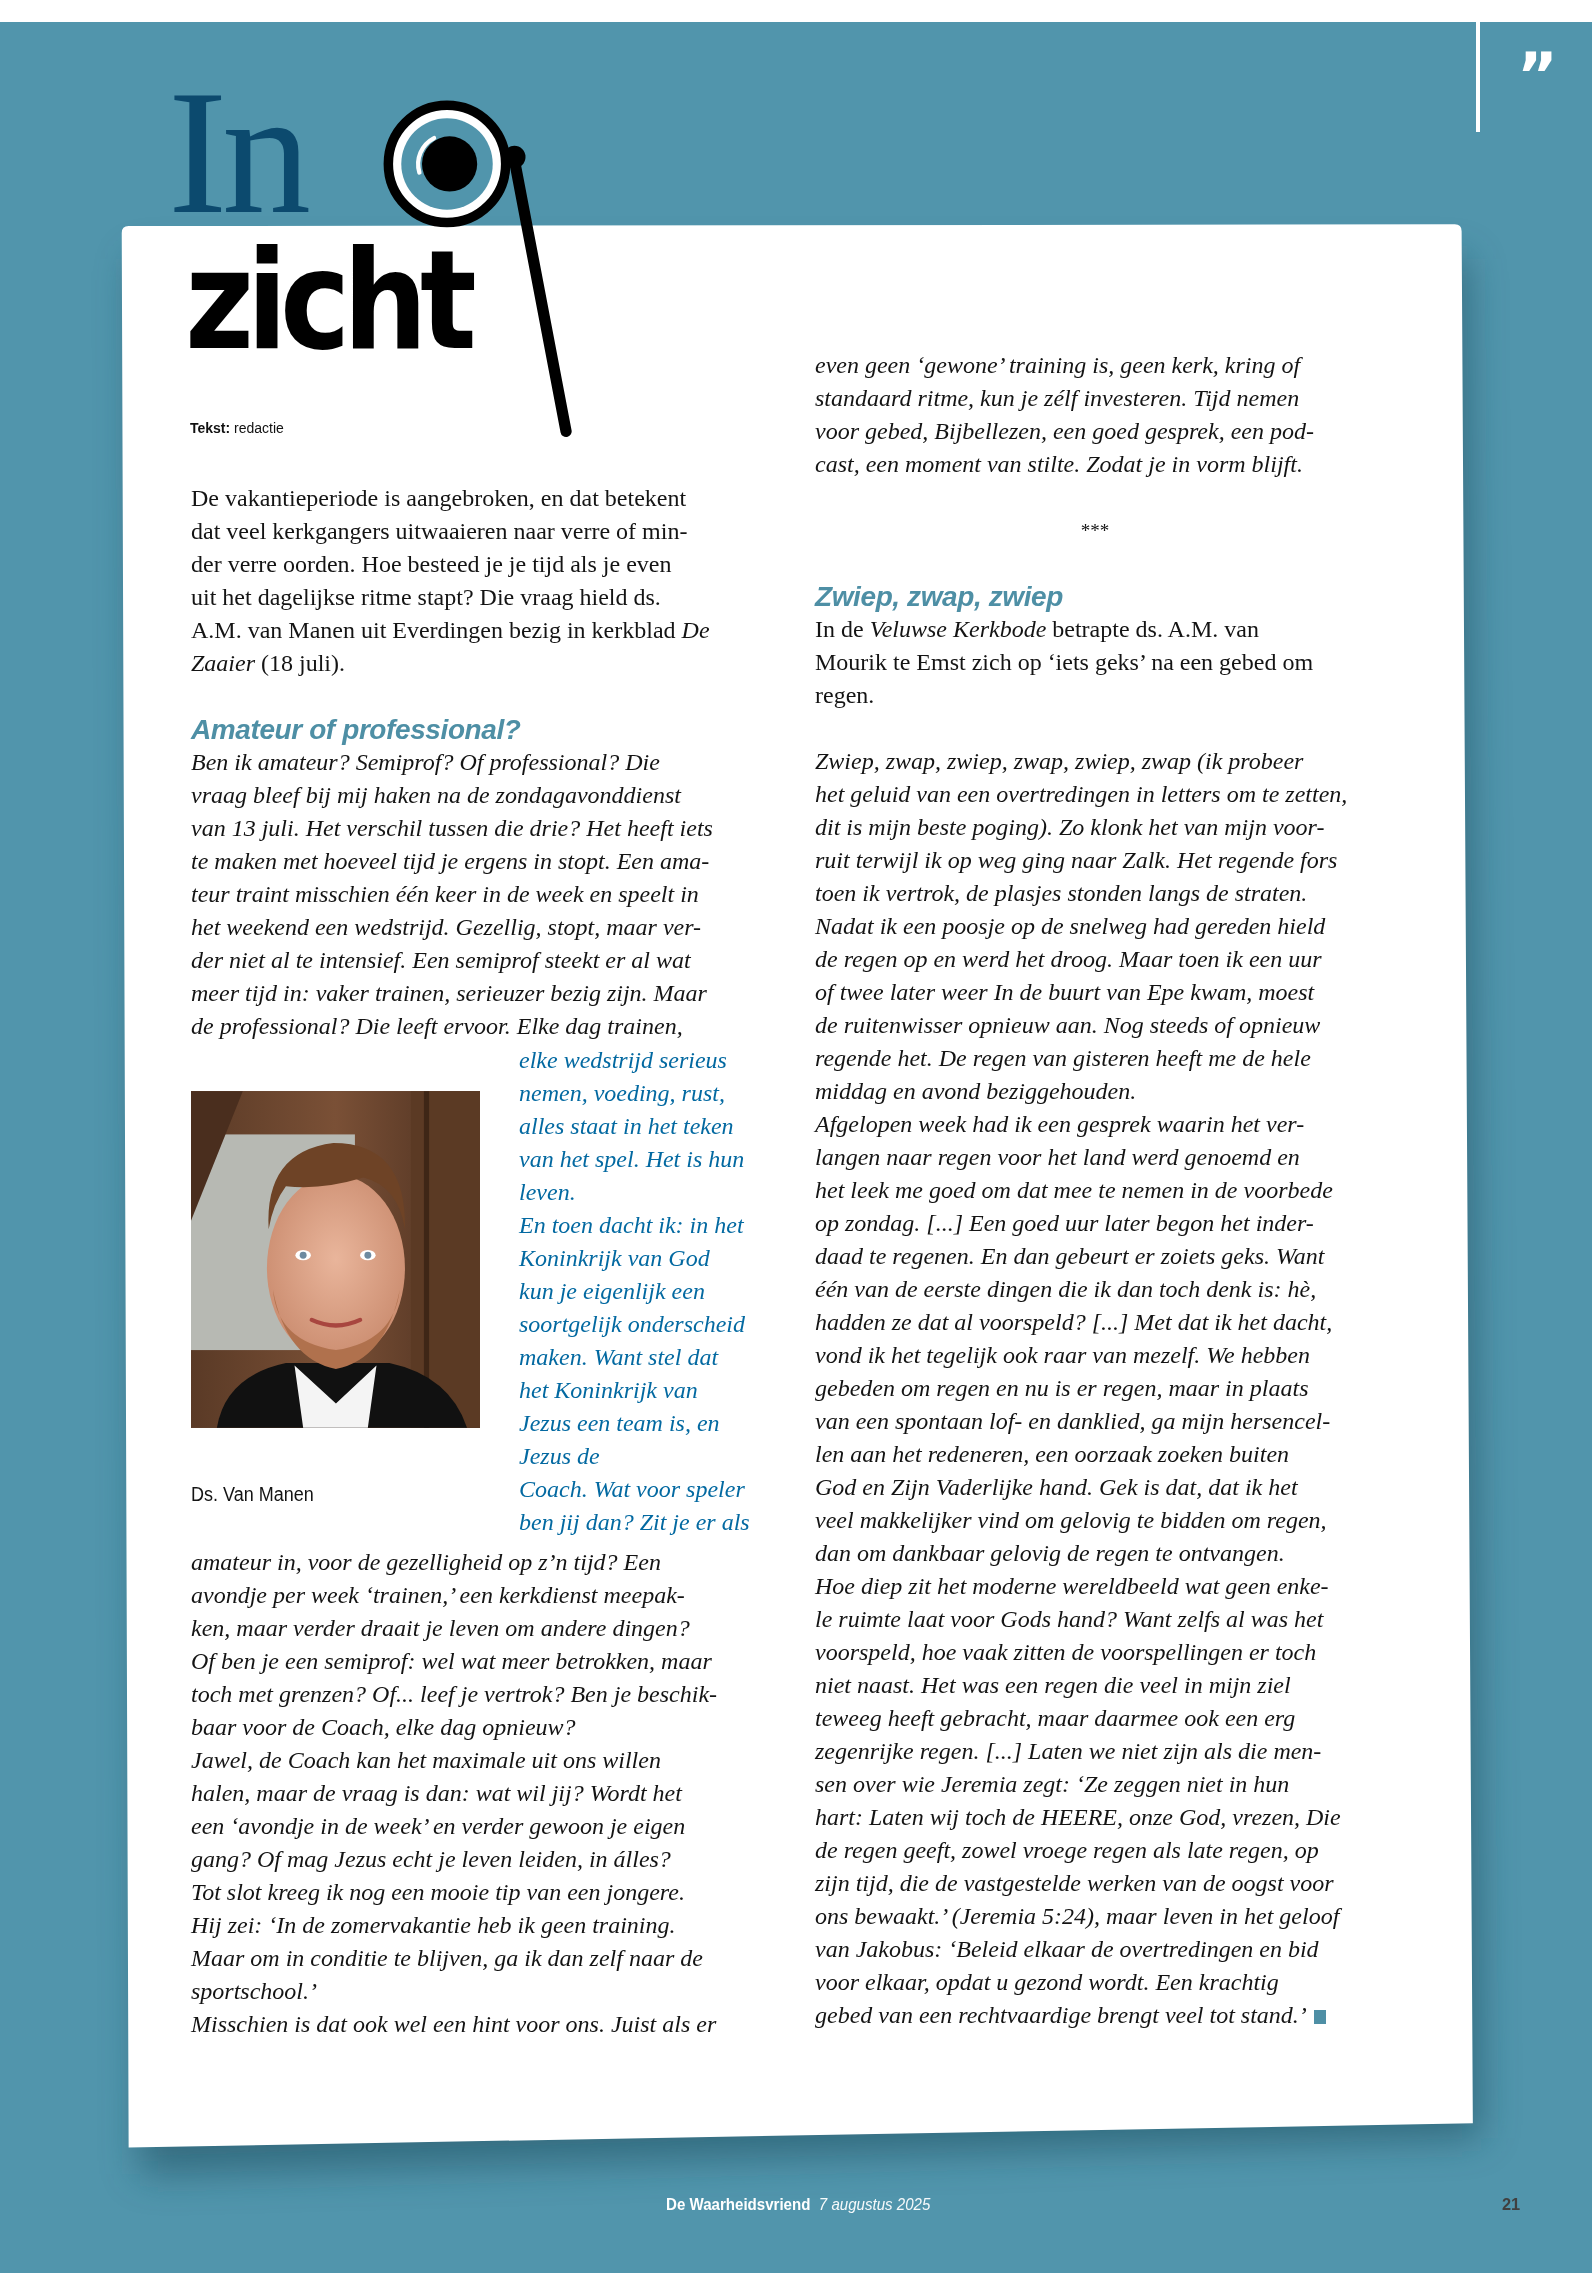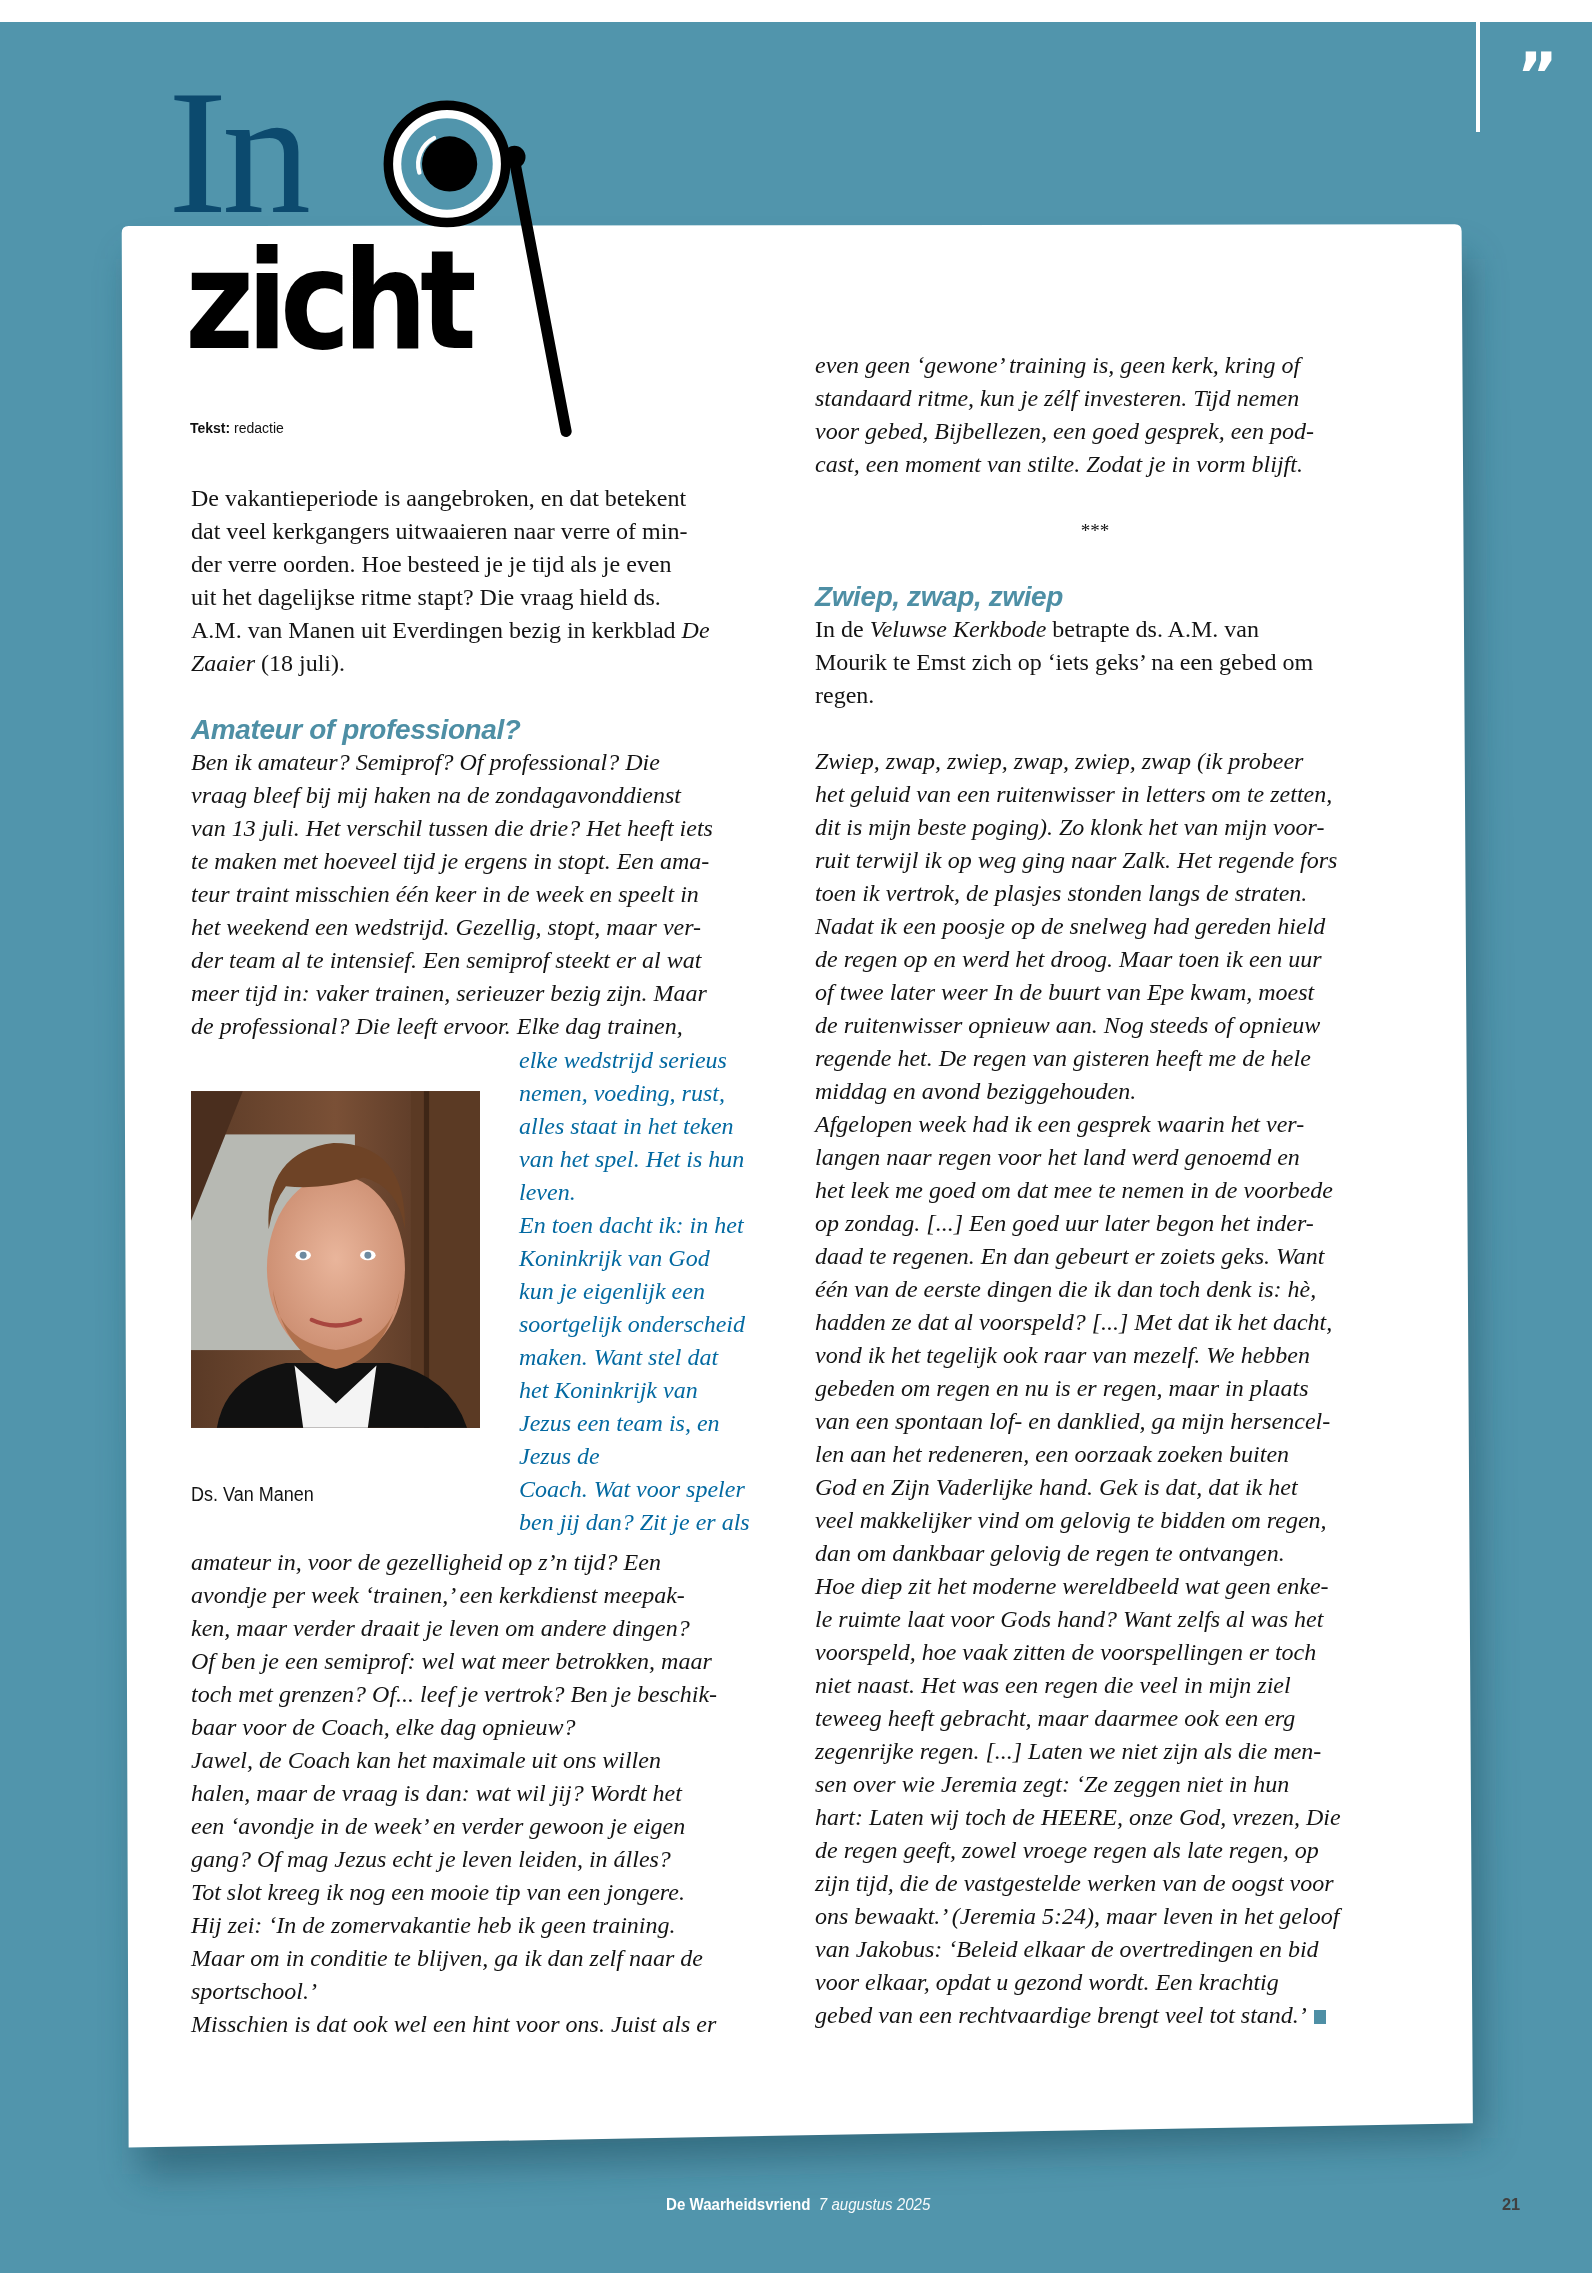--- a/index.html
+++ b/index.html
@@ -216,21 +216,21 @@
   <span class="line"><span>A.M. van Manen uit Everdingen bezig in kerkblad </span><span class="it">De</span></span>
   <span class="line"><span class="it">Zaaier</span><span> (18 juli).</span></span>
   <span class="gap"></span>
   <span class="heading">Amateur of professional?</span>
   <span class="line it">Ben ik amateur? Semiprof? Of professional? Die</span>
   <span class="line it">vraag bleef bij mij haken na de zondagavonddienst</span>
   <span class="line it">van 13 juli. Het verschil tussen die drie? Het heeft iets</span>
   <span class="line it">te maken met hoeveel tijd je ergens in stopt. Een ama-</span>
   <span class="line it">teur traint misschien één keer in de week en speelt in</span>
   <span class="line it">het weekend een wedstrijd. Gezellig, stopt, maar ver-</span>
-  <span class="line it">der team al te intensief. Een semiprof steekt er al wat</span>
+  <span class="line it">der niet al te intensief. Een semiprof steekt er al wat</span>
   <span class="line it">meer tijd in: vaker trainen, serieuzer bezig zijn. Maar</span>
   <span class="line it">de professional? Die leeft ervoor. Elke dag trainen,</span>
 </div>
 
 <div class="photo">
   <svg viewBox="0 0 335 390" width="289" height="337">
     <defs>
       <linearGradient id="wood" x1="0" y1="0" x2="1" y2="0">
         <stop offset="0" stop-color="#5a3a26"></stop>
         <stop offset="0.5" stop-color="#7a5036"></stop>
@@ -303,21 +303,21 @@
   <span class="line it">cast, een moment van stilte. Zodat je in vorm blijft.</span>
   <span class="gap"></span>
   <span class="stars">***</span>
   <span class="gap"></span>
   <span class="heading">Zwiep, zwap, zwiep</span>
   <span class="line"><span>In de </span><span class="it">Veluwse Kerkbode</span><span> betrapte ds. A.M. van</span></span>
   <span class="line">Mourik te Emst zich op ‘iets geks’ na een gebed om</span>
   <span class="line">regen.</span>
   <span class="gap"></span>
   <span class="line it">Zwiep, zwap, zwiep, zwap, zwiep, zwap (ik probeer</span>
-  <span class="line it">het geluid van een ruitenwisser in letters om te zetten,</span>
+  <span class="line it">het geluid van een overtredingen in letters om te zetten,</span>
   <span class="line it">dit is mijn beste poging). Zo klonk het van mijn voor-</span>
   <span class="line it">ruit terwijl ik op weg ging naar Zalk. Het regende fors</span>
   <span class="line it">toen ik vertrok, de plasjes stonden langs de straten.</span>
   <span class="line it">Nadat ik een poosje op de snelweg had gereden hield</span>
   <span class="line it">de regen op en werd het droog. Maar toen ik een uur</span>
   <span class="line it">of twee later weer In de buurt van Epe kwam, moest</span>
   <span class="line it">de ruitenwisser opnieuw aan. Nog steeds of opnieuw</span>
   <span class="line it">regende het. De regen van gisteren heeft me de hele</span>
   <span class="line it">middag en avond beziggehouden.</span>
   <span class="line it">Afgelopen week had ik een gesprek waarin het ver-</span>

